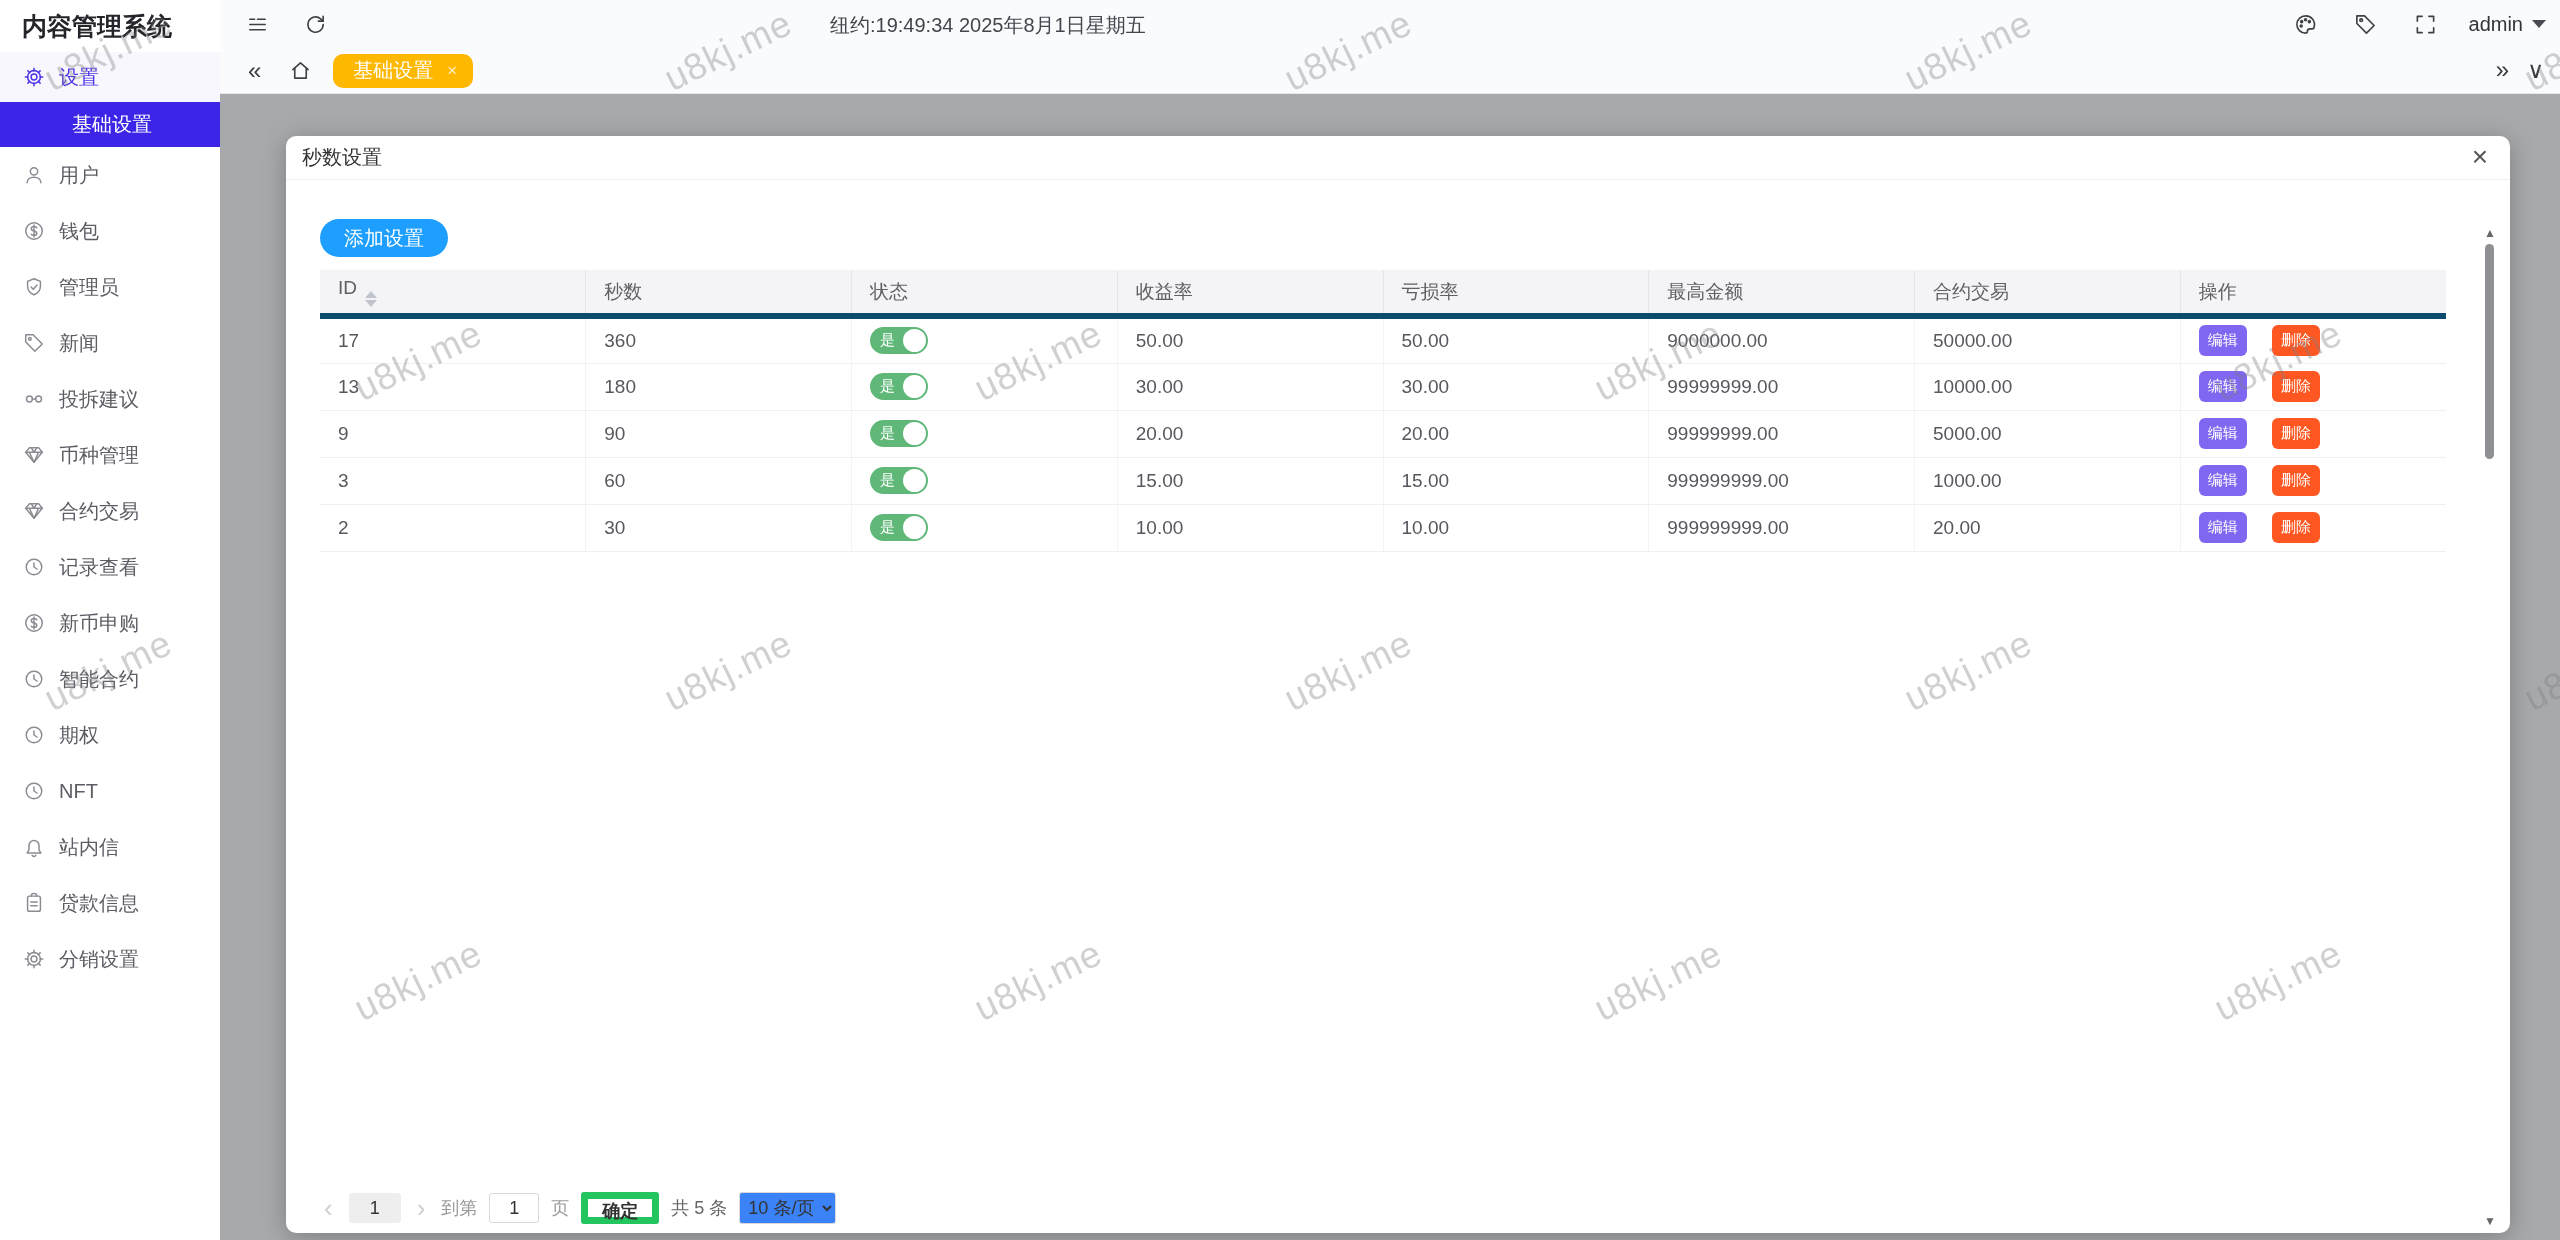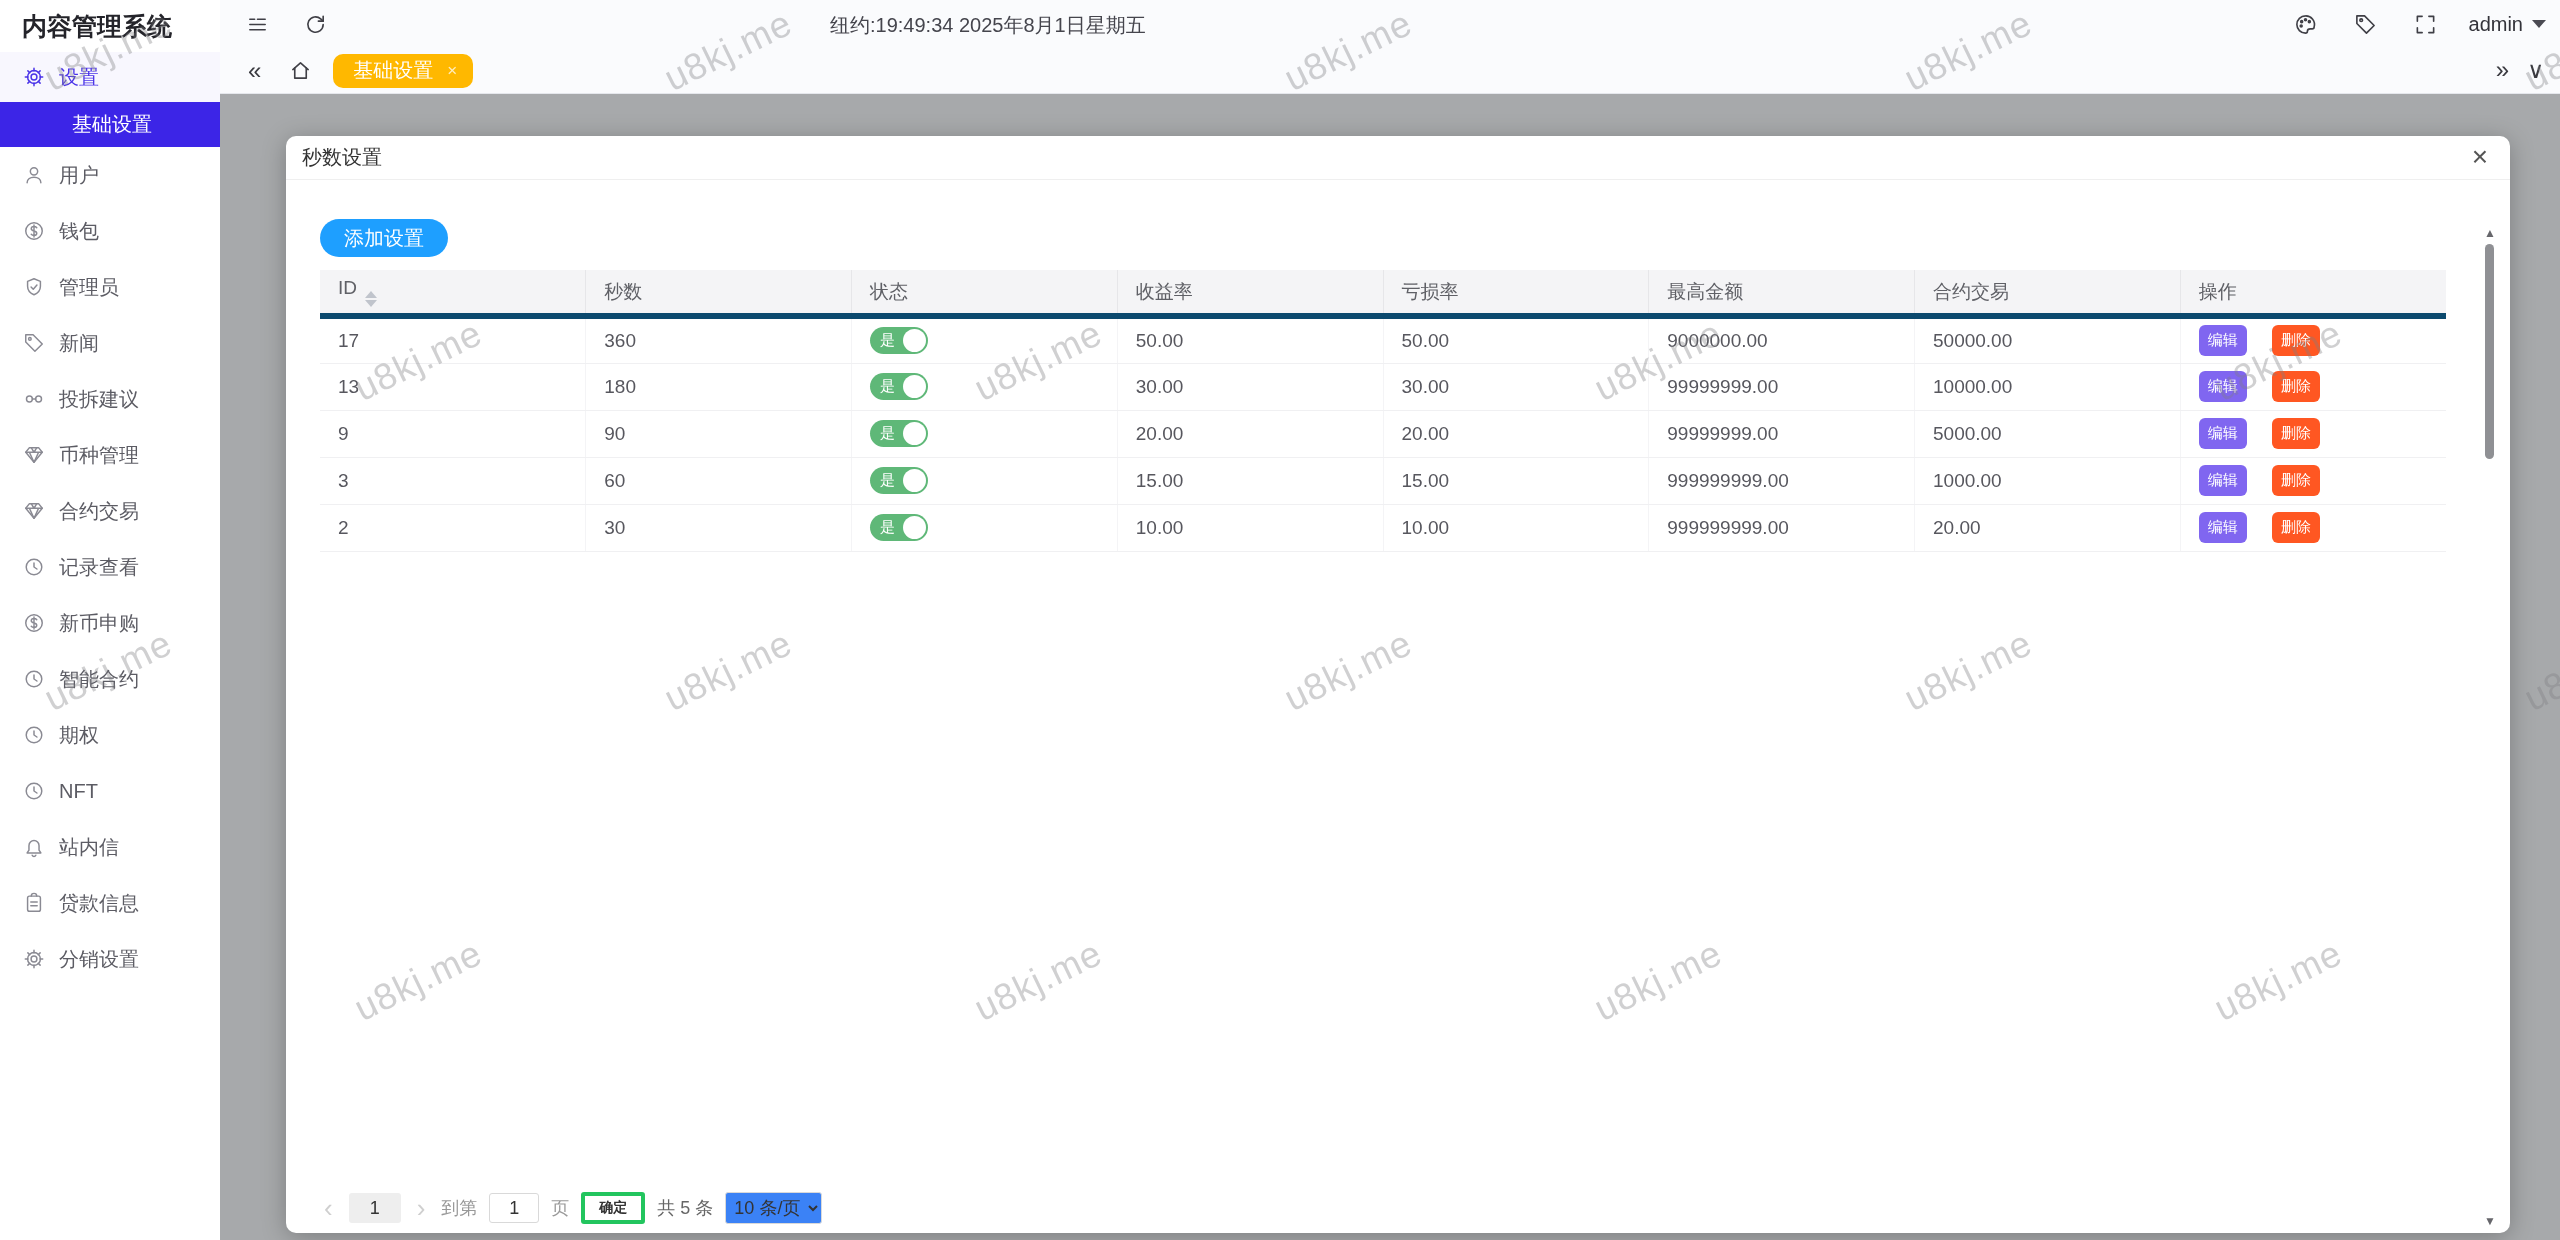--- a/index.html
+++ b/index.html
@@ -79,22 +79,22 @@
   .btn-del { background:#ff5722; }
   
   .pager { position:absolute; left:34px; bottom:8px; display:flex; align-items:center; gap:12px;
     font-size:18px; color:#666; }
   .pg-arrow { font-size:26px; color:#cfcfcf; line-height:26px; cursor:pointer; padding:0 4px; }
   .pg-cur { width:52px; height:30px; background:#eee; border-radius:3px; display:flex;
     align-items:center; justify-content:center; color:#333; }
   .pg-gray { color:#999; }
   .pg-input { width:50px; height:30px; border:1px solid #d9d9d9; border-radius:3px; text-align:center;
     font-size:18px; color:#333; font-family:inherit; }
-  .pg-btn { height:32px; padding:0 14px; background:#fff; border:4px solid #22c55e; border-radius:3px;
-    font-size:14px; font-weight:bold; color:#333; cursor:pointer; font-family:inherit; }
+  .pg-btn { height:32px; padding:0 14px; background:#fff; border:7px solid #22c55e; border-radius:3px;
+    font-size:18px; font-weight:bold; color:#333; cursor:pointer; font-family:inherit; }
   .pg-select { height:32px; border:1px solid #d9d9d9; border-radius:3px; background:#3b82f6;
     font-size:18px; color:#333; font-family:inherit; padding:0 4px; }
   
   .mscroll { position:absolute; right:12px; top:46px; bottom:4px; width:16px; z-index:6; }
   .mscroll .arr { position:absolute; left:0; width:16px; text-align:center; font-size:12px; color:#66666b;
     cursor:pointer; }
   .mscroll .arr.up { top:0; }
   .mscroll .arr.dn { bottom:0; }
   .mscroll .thumb { position:absolute; left:3px; top:18px; width:9px; height:215px; border-radius:5px;
     background:#8f9094; cursor:pointer; }

